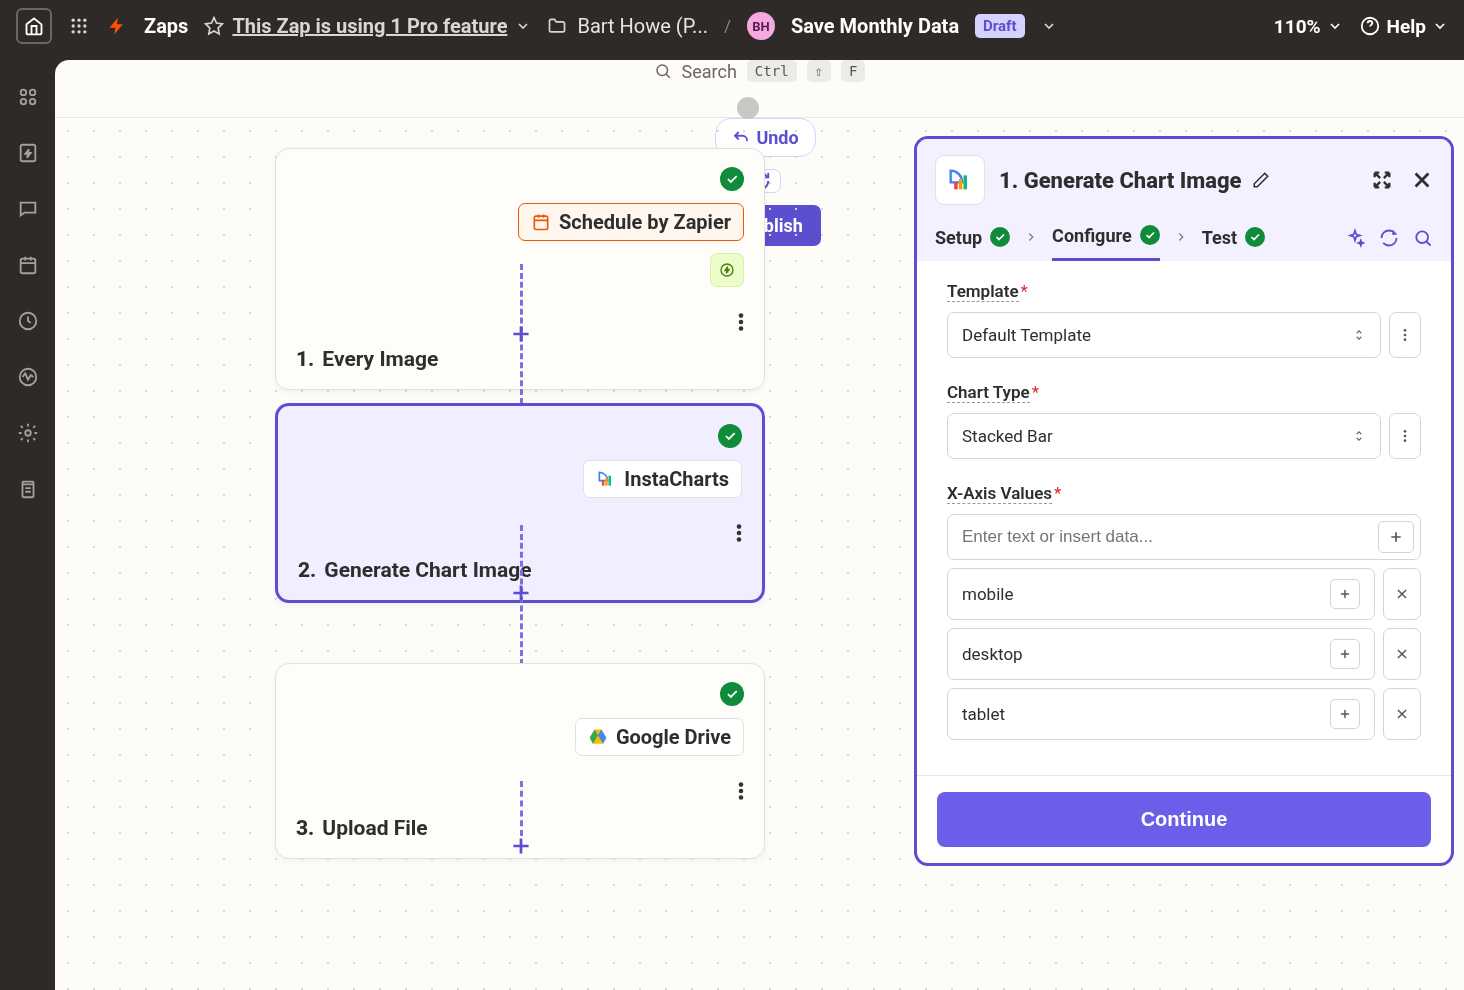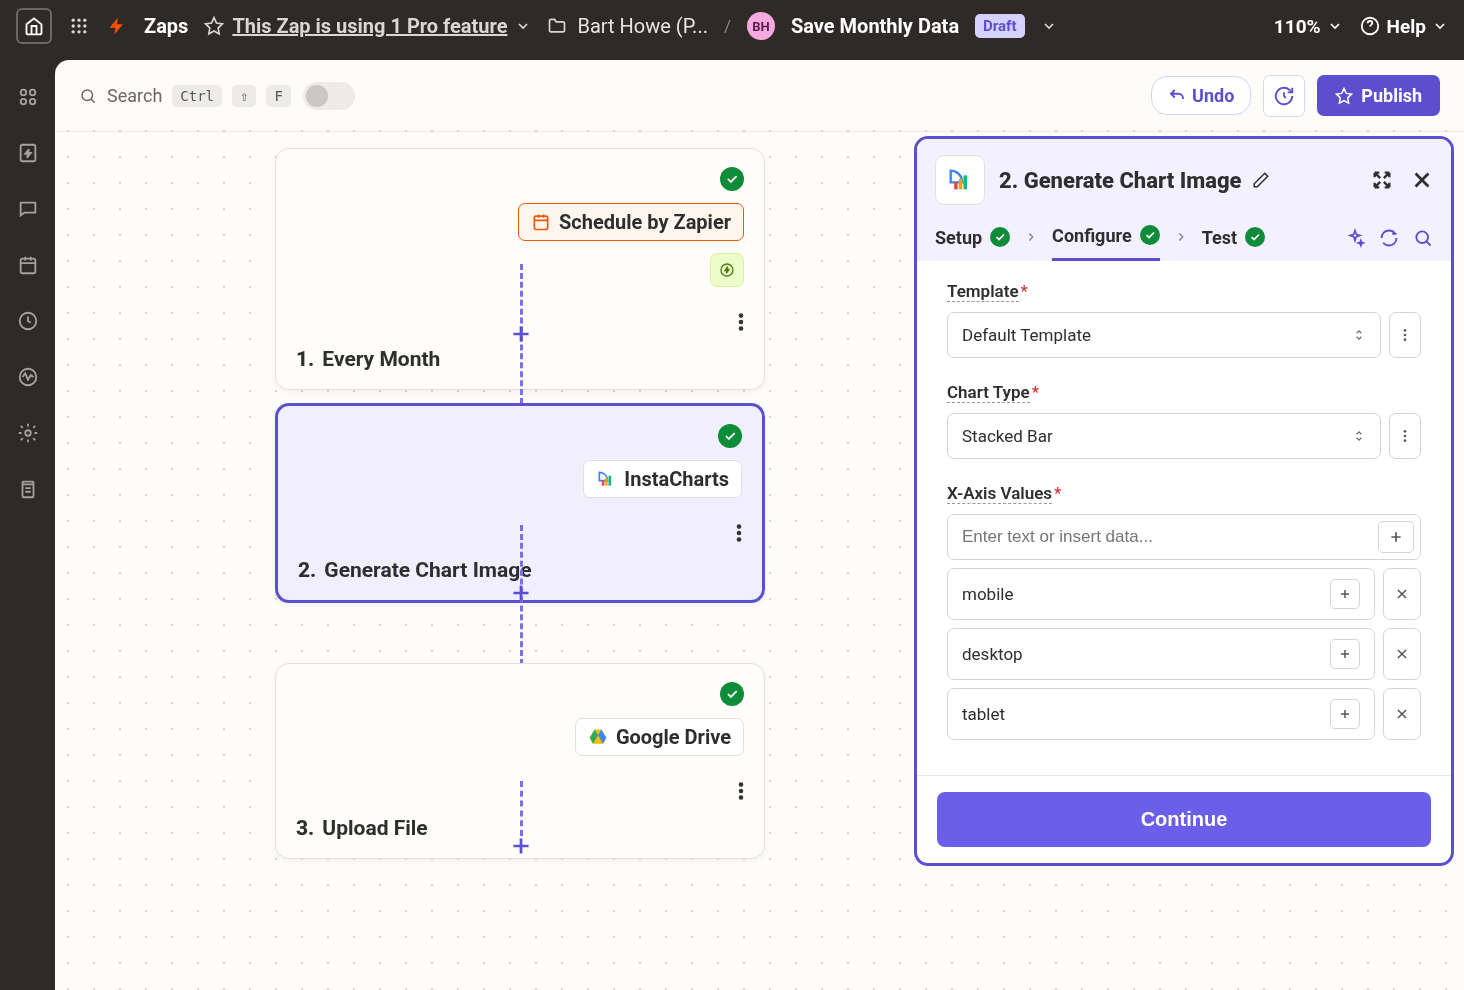--- a/index.html
+++ b/index.html
@@ -85,25 +85,26 @@
 .main {
   position: absolute;
   left: 55px; top: 60px; right: 0; bottom: 0;
   background: #fdfcf9;
   border-radius: 14px 0 0 0;
   overflow: hidden;
 }
 
 
 .toolbar {
-  height: 72px;
+  height: 58px;
   border-bottom: 1px solid #e9e7e4;
   display: flex; align-items: center;
-  padding: 0 24px;
+  padding: 0 32px;
   gap: 12px;
+  flex-direction: column;
 }
 .search-group {
   display: flex; align-items: center; gap: 10px;
   color: #6b6765; font-size: 18px;
 }
 .kbd {
   background: #ecebe8; border-radius: 5px;
   padding: 3px 8px;
   font-size: 14px; font-family: monospace;
   color: #555;
@@ -520,21 +521,21 @@
         <div class="step-more">
             <svg width="6" height="22" viewBox="0 0 6 24" fill="#333">
               <circle cx="3" cy="5" r="2.5"></circle>
               <circle cx="3" cy="12" r="2.5"></circle>
               <circle cx="3" cy="19" r="2.5"></circle>
             </svg>
           </div>
       </div>
       <div class="step-title">
           <span class="step-num">1.</span>
-          <span>Every Month</span>
+          <span>Every Image</span>
         </div>
     </div>
 
     <div class="connector" style="left:465px; top:146px; height:140px;"></div>
     <div class="plus-circle" style="left:466px; top:216px;">
         <svg width="26" height="26" viewBox="0 0 24 24" fill="none" stroke="#5b4fcf" stroke-width="2.5">
           <path d="M12 5v14M5 12h14"></path>
         </svg>
       </div>
 
@@ -618,21 +619,21 @@
         <div class="panel-title-row">
           <div class="app-square">
             <svg width="28" height="28" viewBox="0 0 24 24">
                 <path d="M4 4a10 10 0 0110 10h-10z" fill="none" stroke="#3b82f6" stroke-width="2"></path>
                 <rect x="7" y="14" width="3" height="6" fill="#ef4444"></rect>
                 <rect x="11" y="11" width="3" height="9" fill="#f59e0b"></rect>
                 <rect x="15" y="8" width="3" height="12" fill="#10b981"></rect>
               </svg>
           </div>
           <div class="panel-title">
-            <span>2. Generate Chart Image</span>
+            <span>1. Generate Chart Image</span>
             <svg width="18" height="18" viewBox="0 0 24 24" fill="none" stroke="#2d2e2e" stroke-width="2">
                 <path d="M17 3l4 4L7 21H3v-4z"></path>
               </svg>
           </div>
           <div class="panel-icons">
             <div class="ic">
                 <svg width="22" height="22" viewBox="0 0 24 24" fill="none" stroke="#2d2e2e" stroke-width="2.5">
                   <path d="M4 4l6 6M4 4v5M4 4h5M20 20l-6-6M20 20v-5M20 20h-5M20 4l-6 6M20 4v5M20 4h-5M4 20l6-6M4 20v-5M4 20h5"></path>
                 </svg>
               </div>

